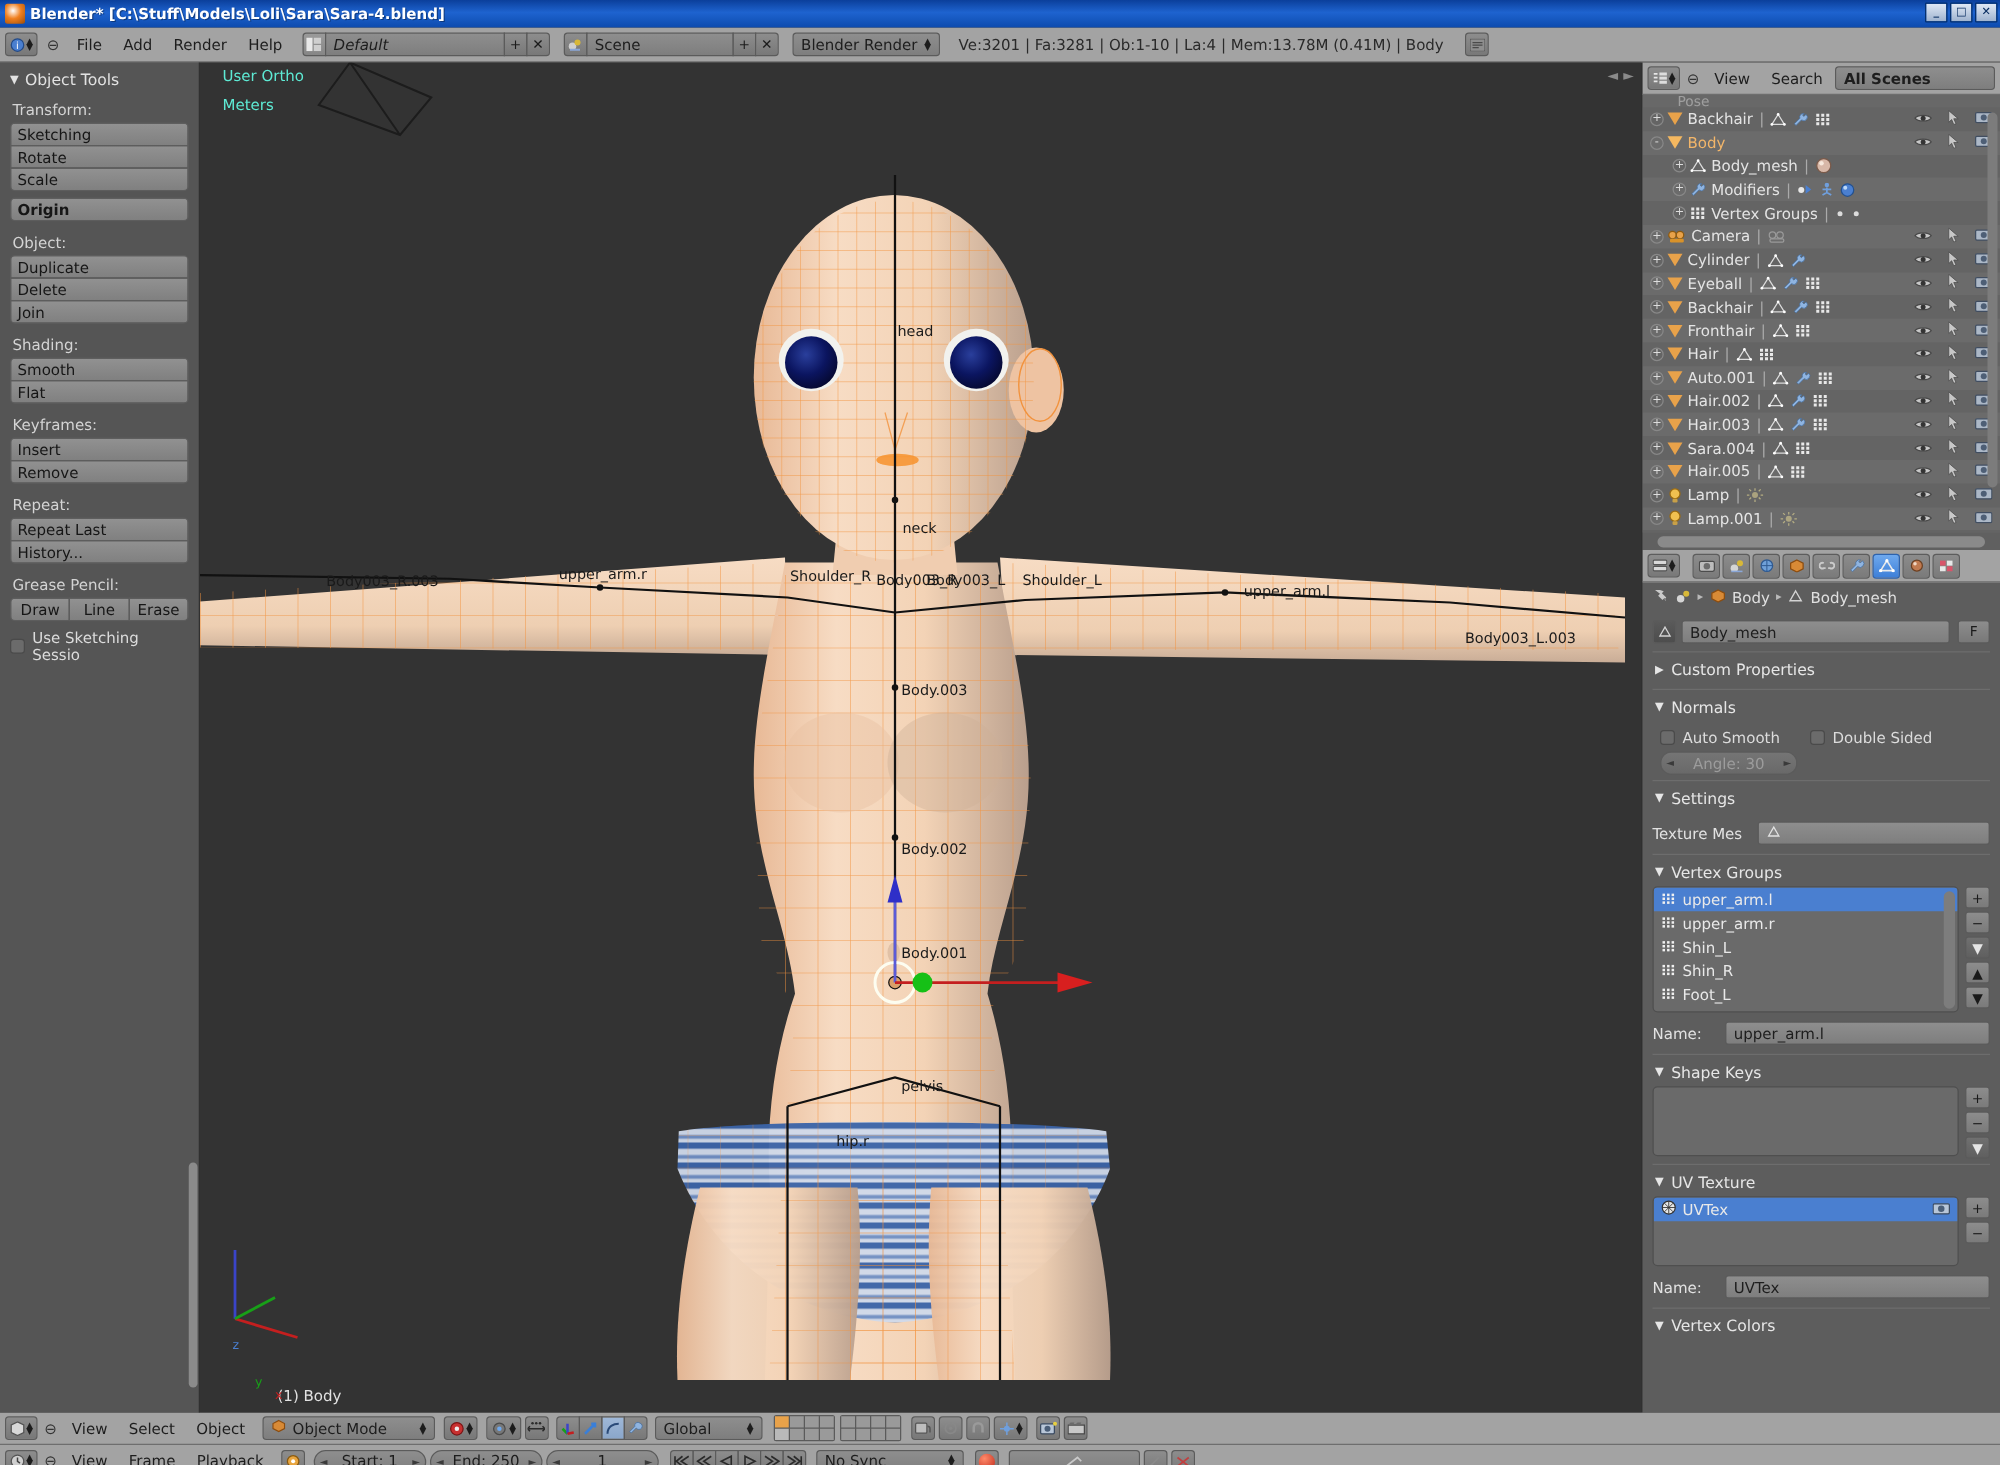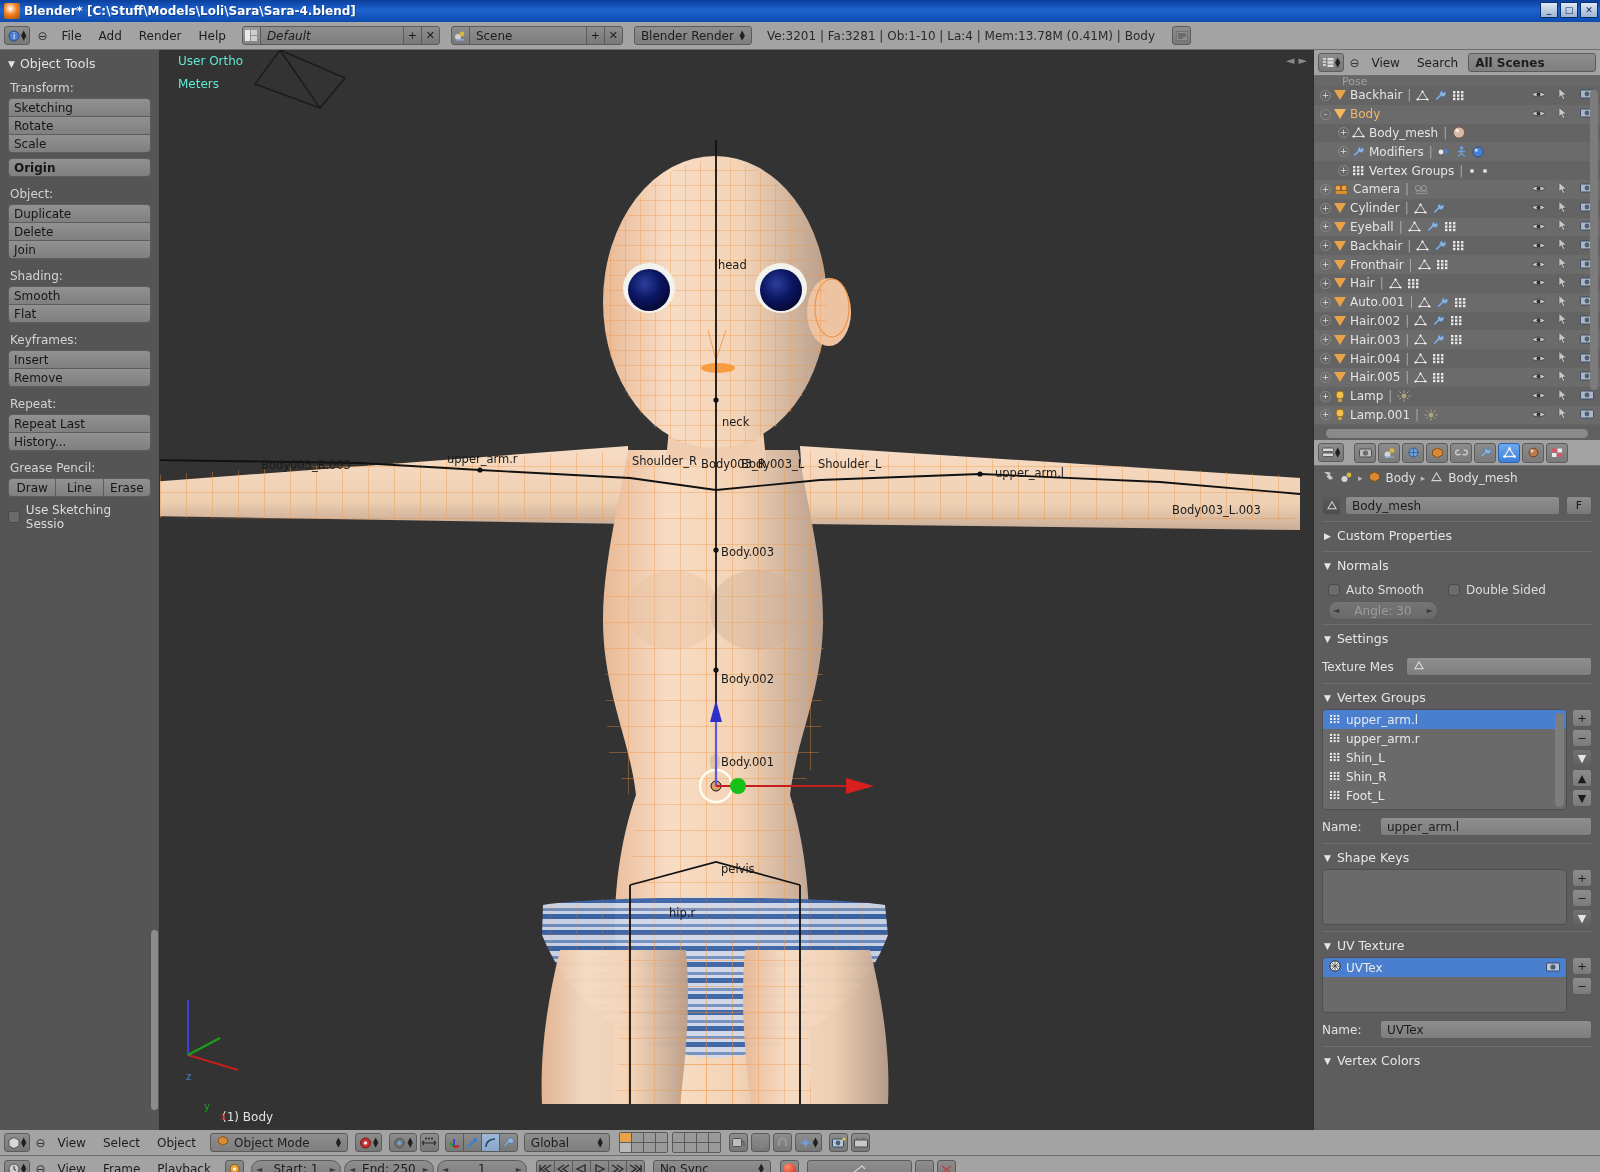--- a/index.html
+++ b/index.html
@@ -959,21 +959,21 @@
               <span><svg width="14" height="11" viewBox="0 0 14 11">
                   <rect x="0.5" y="2" width="13" height="8" rx="1" fill="#b8c6d8" stroke="#3a4a60"></rect>
                   <circle cx="7" cy="6" r="2.4" fill="#4a5e78"></circle>
                 </svg></span>
             </span>
           </div>
           <div class="out-row">
             <span style="width:0px;" class="out-ind"></span>
             <span class="exp">+</span>
             <span class="tri-ico"></span>
-            <span class="out-name">Hair.004</span>
+            <span class="out-name">Sara.004</span>
             <span style="color:#aaa;margin-right:5px;">|</span>
             <span style="display:inline-flex;margin-right:5px;">
               <svg width="13" height="11" viewBox="0 0 13 11">
                 <path d="M6.5 1.5 11.5 9.5H1.5Z" fill="none" stroke="#dcdcdc" stroke-width="1"></path>
                 <circle cx="6.5" cy="1.5" r="1.1" fill="#fff"></circle>
                 <circle cx="1.5" cy="9.5" r="1.1" fill="#fff"></circle>
                 <circle cx="11.5" cy="9.5" r="1.1" fill="#fff"></circle>
               </svg>
             </span>
             <span style="display:inline-flex;margin-right:5px;">

